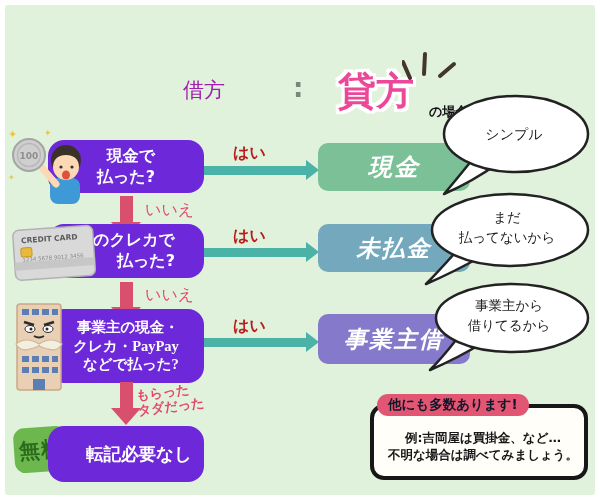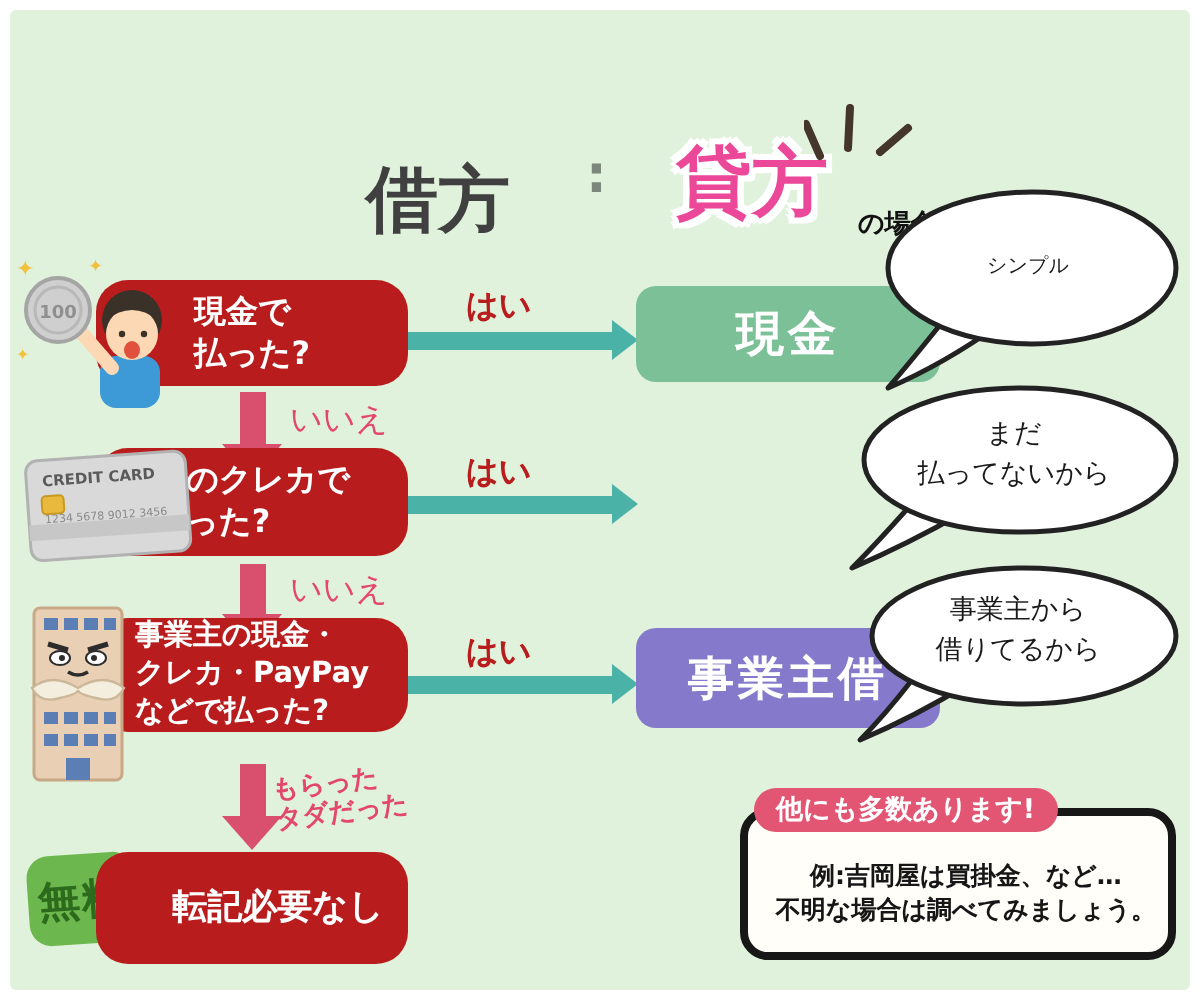--- a/index.html
+++ b/index.html
@@ -8,52 +8,52 @@
   .abs{position:absolute;}
   .pre{white-space:pre-line;}
 
   
   .title{left:0;right:0;top:13px;text-align:center;font-size:31px;font-weight:bold;color:#ee6f86;
     letter-spacing:0px;
     text-shadow:-2px -2px 0 #fbe3e6,2px -2px 0 #fbe3e6,-2px 2px 0 #fbe3e6,2px 2px 0 #fbe3e6,
                  0 -2px 0 #fbe3e6,0 2px 0 #fbe3e6,-2px 0 0 #fbe3e6,2px 0 0 #fbe3e6,3px 4px 0 #eebcc5;}
 
   
-  .h-debit{left:183px;top:76px;font-size:36px;font-weight:bold;color:#404040;}
+  .h-debit{left:183px;top:76px;font-size:21px;font-weight:normal;color:#a21caf;}
   .h-colon{left:293px;top:73px;font-size:26px;font-weight:bold;color:#7c877c;}
   .h-credit{left:338px;top:66px;font-size:38px;font-weight:900;color:#ec4899;
     text-shadow:-3px -3px 0 #fff,3px -3px 0 #fff,-3px 3px 0 #fff,3px 3px 0 #fff,
                  0 -3px 0 #fff,0 3px 0 #fff,-3px 0 0 #fff,3px 0 0 #fff;}
   .h-suffix{left:429px;top:103px;font-size:13px;font-weight:bold;color:#111;}
 
   
-  .qbox{background:#b91c1c;border-radius:16px;color:#fff;font-weight:bold;text-align:left;
+  .qbox{background:#6d28d9;border-radius:16px;color:#fff;font-weight:bold;text-align:right;
         display:flex;align-items:center;justify-content:center;line-height:1.3;}
   .abox{border-radius:10px;color:#fff;font-weight:900;text-align:center;
-        display:flex;align-items:center;justify-content:center;letter-spacing:2px;}
+        display:flex;align-items:center;justify-content:center;letter-spacing:2px;font-style:italic;}
   .a-green{background:#7cc098;}
   .a-blue{background:#74a9bd;}
   .a-purple{background:#8579cb;}
   .yes{color:#b91c1c;font-size:16px;font-weight:bold;}
   .no{color:#e3486b;font-size:16px;font-weight:normal;}
   .tealbar{background:#4bb2a8;}
   .tealhead{width:0;height:0;border-top:10px solid transparent;border-bottom:10px solid transparent;border-left:13px solid #4bb2a8;}
   .redbar{background:#d94f6e;}
   .redhead{width:0;height:0;border-left:15px solid transparent;border-right:15px solid transparent;border-top:17px solid #d94f6e;}
   .branch-label{color:#e3486b;font-size:13px;font-weight:bold;line-height:1.15;transform:rotate(-7deg);}
 
   
   .bubble{position:absolute;}
   .bubble svg{position:absolute;inset:0;}
   .bubble .btxt{position:absolute;inset:0;display:flex;align-items:center;justify-content:center;
     text-align:center;font-size:13.5px;color:#1a1a1a;line-height:1.45;padding-bottom:26px;}
 
   
   .notebox{left:370px;top:404px;width:218px;height:76px;background:#fffef8;border:4px solid #171717;border-radius:14px;box-sizing:border-box;}
-  .notepill{left:377px;top:394px;background:#e25573;color:#ffffff;font-size:13.5px;font-weight:bold;
+  .notepill{left:377px;top:394px;background:#e25573;color:#0f172a;font-size:13.5px;font-weight:bold;
     padding:2px 11px;border-radius:13px;}
   .noteline{width:218px;text-align:center;font-size:12.5px;font-weight:bold;color:#161616;}
 
   
   .badge{left:14px;top:427px;width:54px;height:45px;background:#6cb84e;border-radius:11px;
     display:flex;align-items:center;justify-content:center;color:#2d6b1c;font-size:21px;font-weight:900;
     transform:rotate(-4deg);letter-spacing:1px;}
 </style>
 </head>
 <body>
@@ -94,53 +94,54 @@
   </svg>
   <div class="abs yes" style="left:233px;top:143px;">はい</div>
   <div class="abs tealbar" style="left:204px;top:166px;width:102px;height:9px;"></div>
   <div class="abs tealhead" style="left:306px;top:160px;"></div>
   <div class="abs abox a-green" style="left:318px;top:143px;width:152px;height:48px;font-size:24px;">現金</div>
   <div class="bubble" style="left:438px;top:94px;width:152px;height:106px;">
     <svg width="152" height="106">
       <path d="M34 66 Q18 86 6 100 Q34 88 62 68 Z" fill="#ffffff" stroke="#222" stroke-width="2.5" stroke-linejoin="round"></path>
       <ellipse cx="78" cy="40" rx="72" ry="38" fill="#ffffff" stroke="#222" stroke-width="2.5"></ellipse>
     </svg>
-    <div class="btxt pre" style="font-size:10px;">シンプル</div>
+    <div class="btxt pre" style="font-size:14px;">シンプル</div>
   </div>
   <div class="abs redbar" style="left:120px;top:196px;width:13px;height:27px;"></div>
   <div class="abs redhead" style="left:111px;top:222px;"></div>
   <div class="abs no" style="left:145px;top:200px;">いいえ</div>
 
   <div class="abs qbox pre" style="left:48px;top:224px;width:156px;height:54px;font-size:16px;">店のクレカで
 払った?</div>
   <svg class="abs" style="left:8px;top:220px;" width="92" height="68">
     <g transform="rotate(-4 45 32)">
       <rect x="6" y="8" width="80" height="50" rx="6" fill="#d9d9d9" stroke="#b2b2b2" stroke-width="1.5"></rect>
       <rect x="6" y="40" width="80" height="8" fill="#c7c7c7"></rect>
       <text x="14" y="21" font-size="7.5" font-weight="bold" fill="#5a5a5a">CREDIT CARD</text>
       <rect x="13" y="26" width="11" height="9" rx="2" fill="#e8b93c" stroke="#c79a22"></rect>
       <text x="14" y="39.5" font-size="5.5" fill="#8a8a8a">1234 5678 9012 3456</text>
     </g>
   </svg>
   <div class="abs yes" style="left:233px;top:226px;">はい</div>
   <div class="abs tealbar" style="left:204px;top:248px;width:102px;height:9px;"></div>
   <div class="abs tealhead" style="left:306px;top:242px;"></div>
+  <div class="abs abox a-blue" style="left:318px;top:224px;width:152px;height:48px;font-size:23px;">未払金</div>
   <div class="bubble" style="left:424px;top:192px;width:166px;height:98px;">
     <svg width="166" height="98">
       <path d="M30 62 Q14 80 2 92 Q30 80 58 64 Z" fill="#ffffff" stroke="#222" stroke-width="2.5" stroke-linejoin="round"></path>
       <ellipse cx="86" cy="38" rx="78" ry="36" fill="#ffffff" stroke="#222" stroke-width="2.5"></ellipse>
     </svg>
     <div class="btxt pre">まだ
 払ってないから</div>
   </div>
   <div class="abs redbar" style="left:120px;top:282px;width:13px;height:26px;"></div>
   <div class="abs redhead" style="left:111px;top:307px;"></div>
   <div class="abs no" style="left:145px;top:285px;">いいえ</div>
 
-  <div class="abs qbox pre" style="left:48px;top:309px;width:156px;height:57px;font-size:14.5px;">事業主の現金・
+  <div class="abs qbox pre" style="left:48px;top:309px;width:156px;height:74px;font-size:14.5px;font-family:Liberation Serif, serif;">事業主の現金・
 クレカ・PayPay
 などで払った?</div>
   <svg class="abs" style="left:12px;top:300px;" width="54" height="94">
     <rect x="5" y="4" width="44" height="86" rx="3" fill="#e9cfb4" stroke="#c9a887" stroke-width="1.5"></rect>
     <g fill="#5b7fb5">
       <rect x="10" y="9" width="7" height="6"></rect>
         <rect x="20" y="9" width="7" height="6"></rect>
         <rect x="30" y="9" width="7" height="6"></rect>
         <rect x="40" y="9" width="6" height="6"></rect>
       <rect x="10" y="56" width="7" height="6"></rect>

